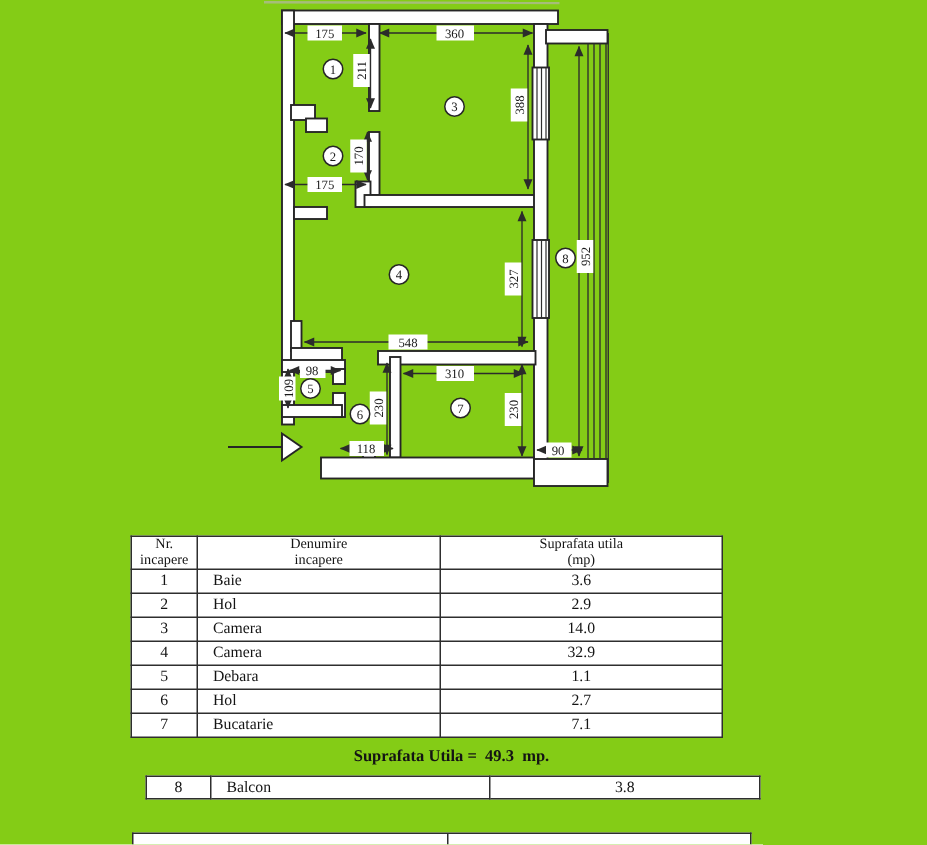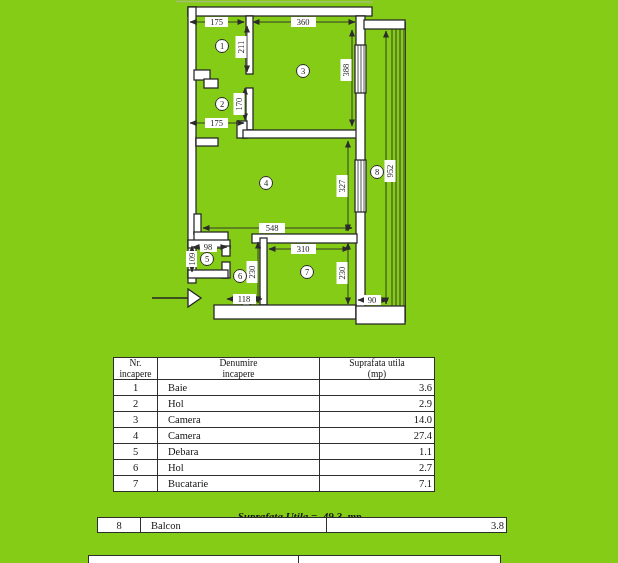--- a/index.html
+++ b/index.html
@@ -13,34 +13,34 @@
   .dimline { stroke:#2b2b2b; stroke-width:0.9; fill:none; }
   .dimbg { fill:#ffffff; stroke:none; }
   .dimtext { font-family:"Liberation Serif", serif; font-size:8.5px; fill:#1a1a1a; text-anchor:middle; }
   .roomcircle { fill:#ffffff; stroke:#262626; stroke-width:1; }
   .roomtext { font-family:"Liberation Serif", serif; font-size:8.5px; fill:#1a1a1a; text-anchor:middle; }
   .glz { stroke:#2e2e2e; stroke-width:0.9; }
   .winline { stroke:#2e2e2e; stroke-width:0.8; }
 
   table.areas { position:absolute; border-collapse:collapse; background:#fff;
     font-family:"Liberation Serif", serif; color:#141414; }
-  table.t1 { left:113px; top:357px; width:322px; }
+  table.t1 { left:87px; top:357px; width:395px; }
   table.t2 { left:97px;  top:517px; width:410px; }
   table.areas td, table.areas th { border:1.2px solid #2e2e2e; padding:0 2px; }
   table.t1 th { height:22px; font-weight:normal; font-size:9.5px; line-height:1.12; text-align:center; vertical-align:middle; }
   table.areas td { height:16px; font-size:10.5px; vertical-align:middle; }
   table.t2 td { height:15px; }
   .col-nr   { width:44px;  text-align:center; }
   .col-name { width:162px; text-align:left; padding-left:10px !important;margin-left:16px; }
-  .col-area { text-align:right; }
+  .col-area { text-align:center; }
   .t2 .col-nr { width:43px; } .t2 .col-name { width:186px; }
   .hl { display:block; }
   .sumline { position:absolute; text-align:center; font-weight:bold; font-size:11px;
     white-space:pre; color:#141414; }
-  .sum1 { left:103px; top:510px; width:396px;font-style:italic; }
+  .sum1 { left:103px; top:498px; width:396px; }
   .sum2 { left:88px;  top:540px; width:413px; }
   .partial { position:absolute; left:88px; top:555px; width:413px; height:14px;
     border:1.4px solid #2e2e2e; border-bottom:none; background:#fff; }
   .partial .divider { position:absolute; left:209px; top:0; width:1.4px; height:100%; background:#2e2e2e; }
   .smudge { stroke:#b9b6b0; stroke-width:1.6; opacity:0.65; }
 </style>
 </head>
 <body>
 
 <div class="page">
@@ -249,21 +249,21 @@
         <td class="col-area">2.9</td>
       </tr>
       <tr>
         <td class="col-nr">3</td>
         <td class="col-name">Camera</td>
         <td class="col-area">14.0</td>
       </tr>
       <tr>
         <td class="col-nr">4</td>
         <td class="col-name">Camera</td>
-        <td class="col-area">27.4</td>
+        <td class="col-area">32.9</td>
       </tr>
       <tr>
         <td class="col-nr">5</td>
         <td class="col-name">Debara</td>
         <td class="col-area">1.1</td>
       </tr>
       <tr>
         <td class="col-nr">6</td>
         <td class="col-name">Hol</td>
         <td class="col-area">2.7</td>

